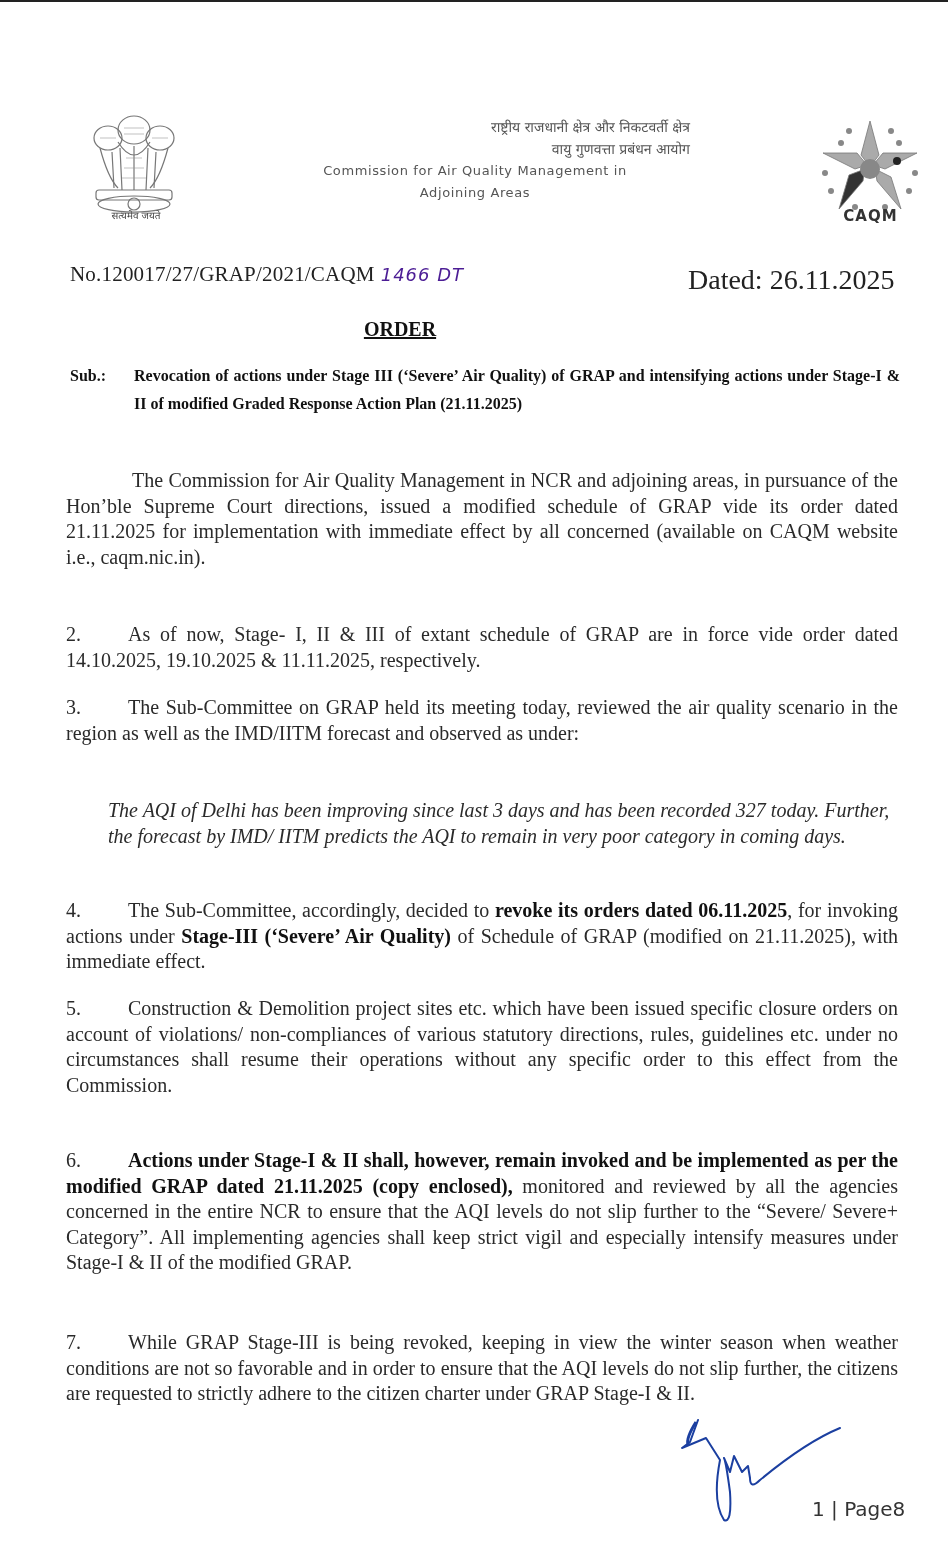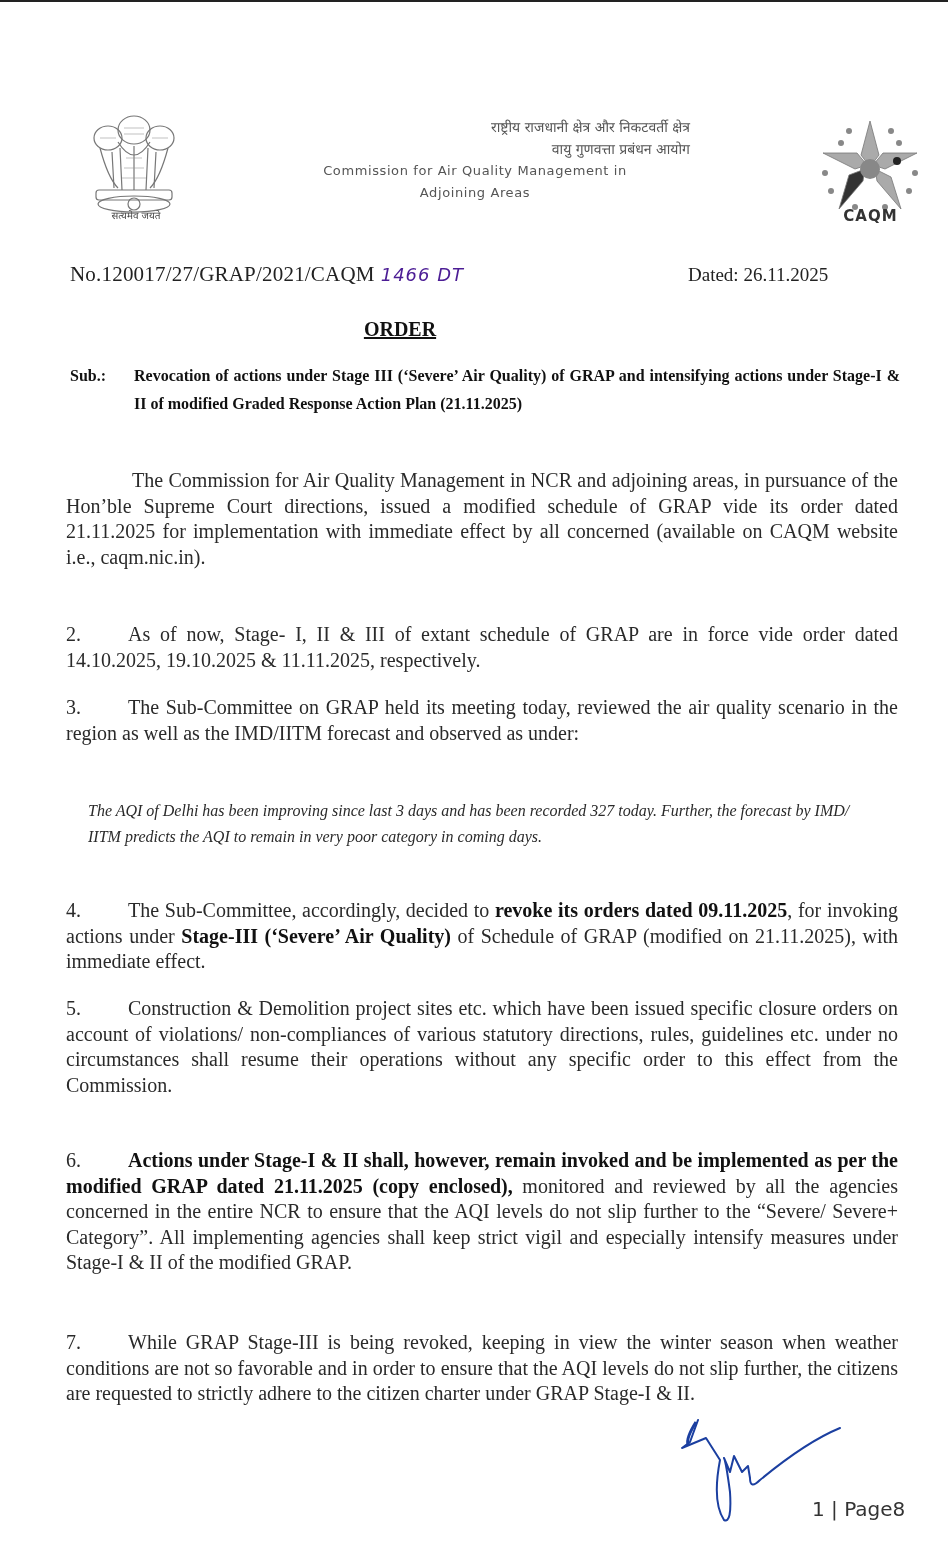--- a/index.html
+++ b/index.html
@@ -9,33 +9,33 @@
   .emblem-caption { position: absolute; left: 76px; top: 208px; width: 120px; text-align: center; font-family: "DejaVu Sans", sans-serif; font-size: 10px; color: #444; }
   .header-block { position: absolute; left: 260px; top: 116px; width: 430px; text-align: center; color: #555; }
   .hindi { font-family: "DejaVu Sans", sans-serif; font-size: 14px; line-height: 22px; color: #555; text-align: right; }
   .eng { font-family: "DejaVu Sans", sans-serif; font-size: 13px; line-height: 22px; letter-spacing: 0.6px; color: #555; }
   .caqm-logo { position: absolute; left: 815px; top: 108px; width: 110px; height: 118px; }
   .caqm-text { position: absolute; left: 818px; top: 207px; width: 105px; text-align: center; font-family: "DejaVu Sans", sans-serif; font-weight: bold; font-size: 15px; letter-spacing: 1px; color: #333; }
 
   .serif { font-family: "Liberation Serif", serif; }
   .ref-no { position: absolute; left: 70px; top: 262px; font-size: 21px; letter-spacing: 0.2px; color: #222; }
   .ref-hand { font-family: "DejaVu Sans", sans-serif; font-style: italic; color: #4c1d95; font-size: 18px; letter-spacing: 1px; margin-left: 6px; margin-top: 30px; }
-  .dated { position: absolute; left: 688px; top: 264px; font-size: 19px; color: #222; }
+  .dated { position: absolute; left: 688px; top: 264px; font-size: 28px; color: #222; }
   .order-title { position: absolute; left: 0; width: 800px; top: 318px; text-align: center; font-weight: bold; font-size: 20px; text-decoration: underline; color: #111; }
 
   .subject { position: absolute; left: 70px; top: 362px; width: 830px; font-weight: bold; font-size: 16px; line-height: 28px; color: #111; }
   .subject .sub-label { position: absolute; left: 0; top: 0; }
   .subject .sub-text { margin-left: 64px; text-align: justify; text-align-last: left; }
 
   .para { position: absolute; left: 66px; width: 832px; font-size: 20px; line-height: 25.5px; text-align: justify; color: #2a2a2a; }
   .para .num { display: inline-block; width: 62px; }
   .p1 { top: 468px; text-indent: 66px; }
   .p2 { top: 622px; }
   .p3 { top: 695px; }
-  .quote { position: absolute; left: 88px; width: 790px; top: 798px; font-style: italic; font-size: 16px; line-height: 25.5px; color: #2a2a2a; }
+  .quote { position: absolute; left: 108px; width: 790px; top: 798px; font-style: italic; font-size: 20px; line-height: 25.5px; color: #2a2a2a; }
   .p4 { top: 898px; }
   .p5 { top: 996px; }
   .p6 { top: 1148px; }
   .p7 { top: 1330px; }
   b { color: #111; }
 
   .signature { position: absolute; left: 676px; top: 1412px; width: 180px; height: 110px; }
   .page-footer { position: absolute; left: 812px; top: 1497px; font-family: "DejaVu Sans", sans-serif; font-size: 20px; color: #333; }
 </style>
 </head>
@@ -106,21 +106,21 @@
 </div>
 
 <div class="para p1 serif">The Commission for Air Quality Management in NCR and adjoining areas, in pursuance of the Hon’ble Supreme Court directions, issued a modified schedule of GRAP vide its order dated 21.11.2025 for implementation with immediate effect by all concerned (available on CAQM website i.e., caqm.nic.in).</div>
 
 <div class="para p2 serif"><span class="num">2.</span><span>As of now, Stage- I, II &amp; III of extant schedule of GRAP are in force vide order dated 14.10.2025, 19.10.2025 &amp; 11.11.2025, respectively.</span></div>
 
 <div class="para p3 serif"><span class="num">3.</span><span>The Sub-Committee on GRAP held its meeting today, reviewed the air quality scenario in the region as well as the IMD/IITM forecast and observed as under:</span></div>
 
 <div class="quote serif">The AQI of Delhi has been improving since last 3 days and has been recorded 327 today. Further, the forecast by IMD/ IITM predicts the AQI to remain in very poor category in coming days.</div>
 
-<div class="para p4 serif"><span class="num">4.</span><span>The Sub-Committee, accordingly, decided to </span><b>revoke its orders dated 09.11.2025</b><span>, for invoking actions under </span><b>Stage-III (‘Severe’ Air Quality)</b><span> of Schedule of GRAP (modified on 21.11.2025), with immediate effect.</span></div>
+<div class="para p4 serif"><span class="num">4.</span><span>The Sub-Committee, accordingly, decided to </span><b>revoke its orders dated 06.11.2025</b><span>, for invoking actions under </span><b>Stage-III (‘Severe’ Air Quality)</b><span> of Schedule of GRAP (modified on 21.11.2025), with immediate effect.</span></div>
 
 <div class="para p5 serif"><span class="num">5.</span><span>Construction &amp; Demolition project sites etc. which have been issued specific closure orders on account of violations/ non-compliances of various statutory directions, rules, guidelines etc. under no circumstances shall resume their operations without any specific order to this effect from the Commission.</span></div>
 
 <div class="para p6 serif"><span class="num">6.</span><b>Actions under Stage-I &amp; II shall, however, remain invoked and be implemented as per the modified GRAP dated 21.11.2025 (copy enclosed),</b><span> monitored and reviewed by all the agencies concerned in the entire NCR to ensure that the AQI levels do not slip further to the “Severe/ Severe+ Category”. All implementing agencies shall keep strict vigil and especially intensify measures under Stage-I &amp; II of the modified GRAP.</span></div>
 
 <div class="para p7 serif"><span class="num">7.</span><span>While GRAP Stage-III is being revoked, keeping in view the winter season when weather conditions are not so favorable and in order to ensure that the AQI levels do not slip further, the citizens are requested to strictly adhere to the citizen charter under GRAP Stage-I &amp; II.</span></div>
 
 <svg class="signature" viewBox="0 0 180 110">
   <path d="M22 8 L14 30 L6 36 L30 26 L44 48 Q36 90 48 108 Q56 112 54 80 Q50 50 48 46 L54 60 L58 44 L66 60 L72 54 L74 66 Q74 78 84 68 Q130 30 164 16" fill="none" stroke="#1b3fa0" stroke-width="2" stroke-linecap="round" stroke-linejoin="round"></path>
   <path d="M20 10 Q10 26 12 32" fill="none" stroke="#1b3fa0" stroke-width="3"></path>

